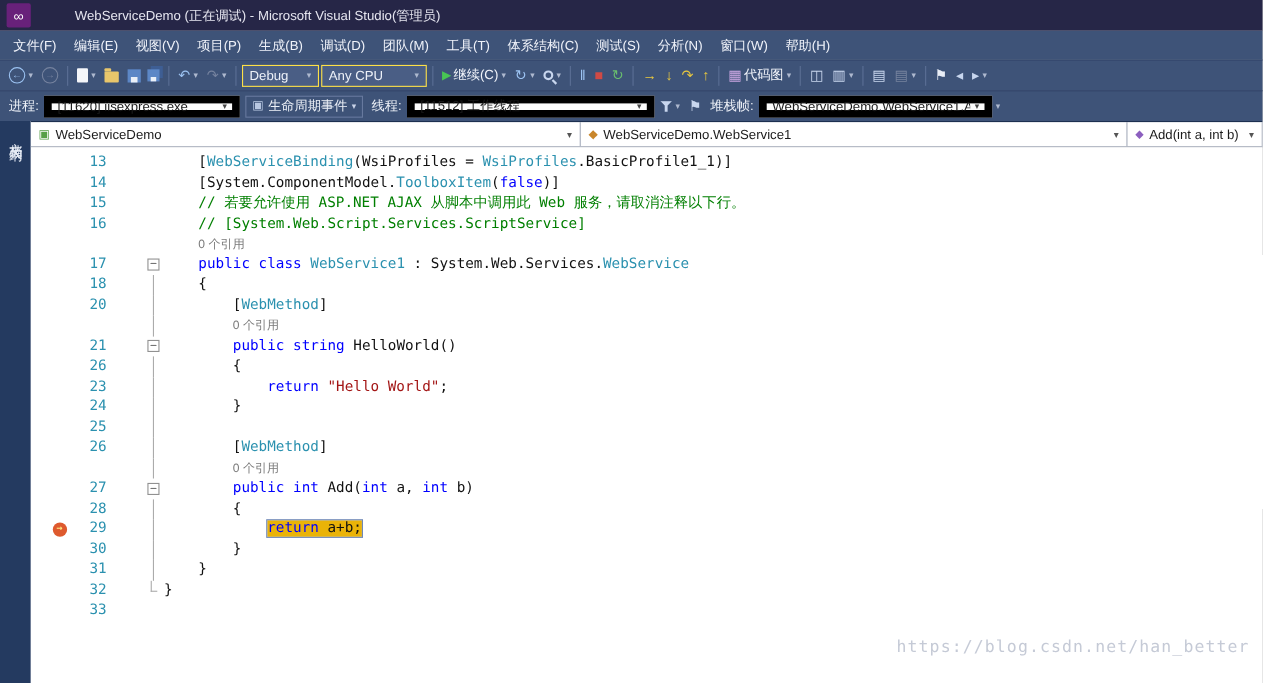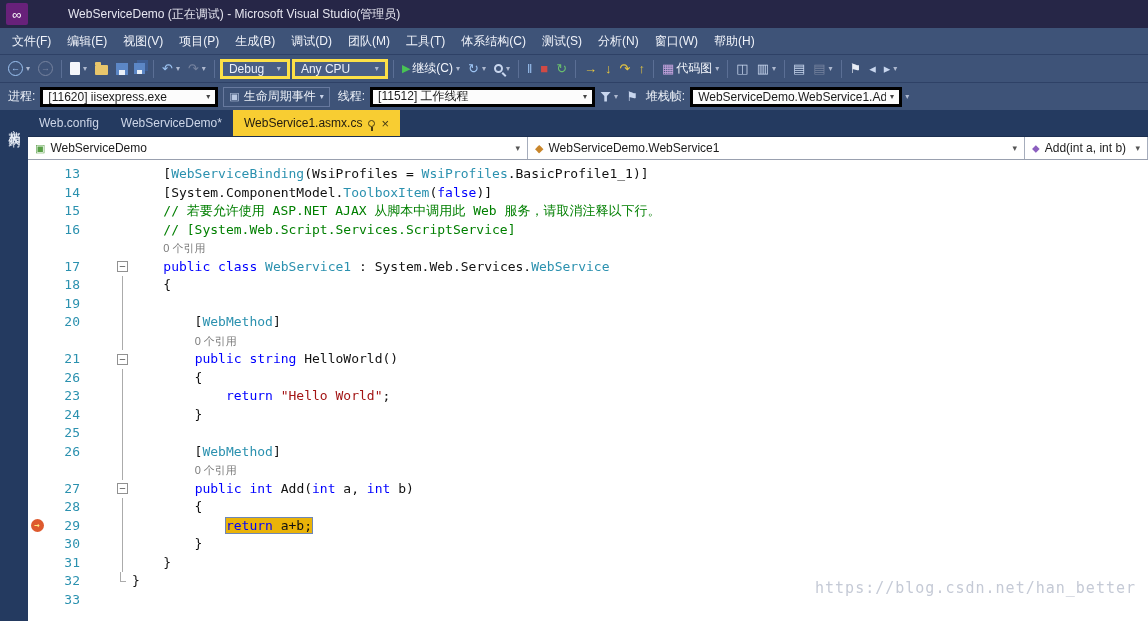--- a/index.html
+++ b/index.html
@@ -15,42 +15,42 @@
   .menubar { height:26px; background:#3E5378; display:flex; align-items:center; padding-left:4px; flex:none; }
   .menu-item { color:#F0F3FA; font-size:12px; padding:0 8px; line-height:26px; white-space:nowrap; cursor:default; }
 
   
   .toolbar, .debugbar { height:28px; background:#3E5378; border-top:1px solid #2E4166; display:flex; align-items:center; padding:0 5px; gap:2px; flex:none; }
   .tb-btn { display:flex; align-items:center; height:22px; padding:0 3px; gap:2px; cursor:default; }
   .glyph { font-size:13px; line-height:1; }
   .circled { width:15px; height:15px; border:1.5px solid currentColor; border-radius:50%; display:flex; align-items:center; justify-content:center; font-size:9px; }
   .tb-caret { color:#AEB9CF; font-size:8px; margin-left:1px; }
   .tb-sep { width:1px; height:18px; background:#5B6F95; margin:0 3px; flex:none; }
-  .tb-combo { height:20px; background:#4A5E85; border:3px solid #fde047; color:#EDF1F8; font-size:12px; display:flex; align-items:center; padding:0 6px; gap:4px; }
+  .tb-combo { height:20px; background:#4A5E85; border:1px solid #fde047; color:#EDF1F8; font-size:12px; display:flex; align-items:center; padding:0 6px; gap:4px; }
   .tb-combo .cmb-label { flex:1; white-space:nowrap; overflow:hidden; }
   .tb-label { color:#F2F5FB; font-size:12px; white-space:nowrap; }
   .play { color:#48C454; font-size:11px; }
 
   
   .i-doc { width:10px; height:13px; background:#F4F6FA; border-radius:1px; display:inline-block; }
   .i-folder { width:13px; height:10px; background:#E8C66B; border-radius:1px; position:relative; display:inline-block; margin-top:2px; }
   .i-folder::before { content:''; position:absolute; top:-3px; left:0; width:6px; height:3px; background:#E8C66B; border-radius:1px 1px 0 0; }
   .i-save { width:12px; height:12px; background:#5C87C6; position:relative; display:inline-block; }
   .i-save::after { content:''; position:absolute; left:3px; bottom:0; width:6px; height:5px; background:#EAF0F8; }
   .i-saveall { width:11px; height:11px; background:#5C87C6; position:relative; display:inline-block; box-shadow:3px -3px 0 0 #3E5E94; margin-left:-2px; }
   .i-saveall::after { content:''; position:absolute; left:3px; bottom:0; width:5px; height:4px; background:#EAF0F8; }
   .i-lens { width:9px; height:9px; border:2px solid #C8D6EE; border-radius:50%; position:relative; display:inline-block; }
   .i-lens::after { content:''; position:absolute; width:2px; height:5px; background:#C8D6EE; left:7px; top:6px; transform:rotate(-45deg); }
   .i-funnel { width:11px; height:10px; background:#C8D6EE; clip-path:polygon(0 0,100% 0,62% 45%,62% 100%,38% 100%,38% 45%); display:inline-block; }
   .i-pin { width:7px; height:7px; border:1.5px solid #4A3C10; border-radius:50%; position:relative; display:inline-block; }
   .i-pin::after { content:''; position:absolute; left:2px; top:6px; width:1.5px; height:4px; background:#4A3C10; }
 
   
   .bar-label { color:#EDF1F8; font-size:12px; white-space:nowrap; margin:0 3px;text-align:right; }
-  .white-combo { height:20px; background:#FCFCFC; border:3px solid #000000; display:flex; align-items:center; font-size:12px; color:#1A1A1A; padding:0 5px; gap:4px; }
+  .white-combo { height:20px; background:#FCFCFC; border:7px solid #000000; display:flex; align-items:center; font-size:12px; color:#1A1A1A; padding:0 5px; gap:4px; }
   .white-combo .wc-text { flex:1; white-space:nowrap; overflow:hidden; }
   .wc-caret { font-size:8px; color:#444; }
   .w-process { width:178px; }
   .w-thread { width:225px; }
   .w-stack { width:212px; }
   .outline-btn { height:20px; border:1px solid #67799E; display:flex; align-items:center; gap:4px; padding:0 5px; color:#EDF1F8; font-size:12px; margin:0 3px; }
   .outline-btn .glyph { color:#B9C8E2; font-size:11px; }
 
   
   .main { flex:1; display:flex; min-height:0; }
@@ -68,21 +68,21 @@
   .navbar { height:24px; background:#fff; display:flex; border-top:1px solid #1C2F50; border-bottom:1px solid #99A0AF; flex:none; }
   .nav-field { display:flex; align-items:center; gap:5px; padding:0 7px; border-right:1px solid #A6ADBC; font-size:12px; color:#1B1B1B; white-space:nowrap; overflow:hidden; }
   .nf-project { width:500px; flex:none; }
   .nf-type { width:497px; flex:none; }
   .nf-member { flex:1; }
   .nav-caret { margin-left:auto; font-size:9px; color:#555; }
   .nav-icon { font-size:11px; line-height:1; }
 
   
   .editor { flex:1; background:#fff; position:relative; overflow:hidden; font-family:"DejaVu Sans Mono","Liberation Mono",monospace; font-size:13px; padding-top:5px; }
-  .code-row { display:flex; height:18.5px; line-height:18.5px; }
+  .code-row { display:flex; height:18.5px; line-height:18.5px;padding-left:17px; }
   .m-indicator { width:18px; flex:none; display:flex; align-items:center; justify-content:center; }
   .m-num { width:44px; flex:none; text-align:right; padding-right:10px; color:#2B91AF; }
   .m-fold { width:13px; flex:none; margin-left:26px; display:flex; align-items:center; justify-content:center; }
   .m-text { white-space:pre; padding-left:3px; }
   .k { color:#0000FF; }
   .t { color:#2B91AF; }
   .s { color:#A31515; }
   .c { color:#007F00; }
   .p { color:#111111; }
   .cl { font-family:"Liberation Sans",sans-serif; font-size:11px; color:#7A7A7A; }
@@ -260,33 +260,20 @@
       <span class="wc-caret">▾</span>
     </div>
     <span class="tb-caret">▾</span>
   </div>
 
   <div class="main">
     <div class="leftstrip">
       <span class="vtext">文档大纲</span>
     </div>
     <div class="content">
-      <div class="tabbar">
-          <div class="tab">
-            <span class="tab-label">Web.config</span>
-          </div>
-          <div class="tab">
-            <span class="tab-label">WebServiceDemo*</span>
-          </div>
-          <div class="tab active">
-            <span class="tab-label">WebService1.asmx.cs</span>
-            <span class="i-pin"></span>
-            <span class="close">×</span>
-          </div>
-        </div>
       <div class="navbar">
         <div class="nav-field nf-project">
           <span class="nav-icon" style="color:#58A046">▣</span>
           <span>WebServiceDemo</span>
           <span class="nav-caret">▾</span>
         </div>
         <div class="nav-field nf-type">
           <span class="nav-icon" style="color:#C9862B">◆</span>
           <span>WebServiceDemo.WebService1</span>
           <span class="nav-caret">▾</span>
@@ -340,28 +327,20 @@
             <div class="code-row">
               <div class="m-indicator"></div>
               <div class="m-num">18</div>
               <div class="m-fold">
                 <span class="fold-bar"></span>
               </div>
               <div class="m-text"><span class="p">    {</span></div>
             </div>
             <div class="code-row">
               <div class="m-indicator"></div>
-              <div class="m-num">19</div>
-              <div class="m-fold">
-                <span class="fold-bar"></span>
-              </div>
-              <div class="m-text"></div>
-            </div>
-            <div class="code-row">
-              <div class="m-indicator"></div>
               <div class="m-num">20</div>
               <div class="m-fold">
                 <span class="fold-bar"></span>
               </div>
               <div class="m-text"><span class="p">        [</span><span class="t">WebMethod</span><span class="p">]</span></div>
             </div>
             <div class="code-row">
               <div class="m-indicator"></div>
               <div class="m-num"></div>
               <div class="m-fold">

